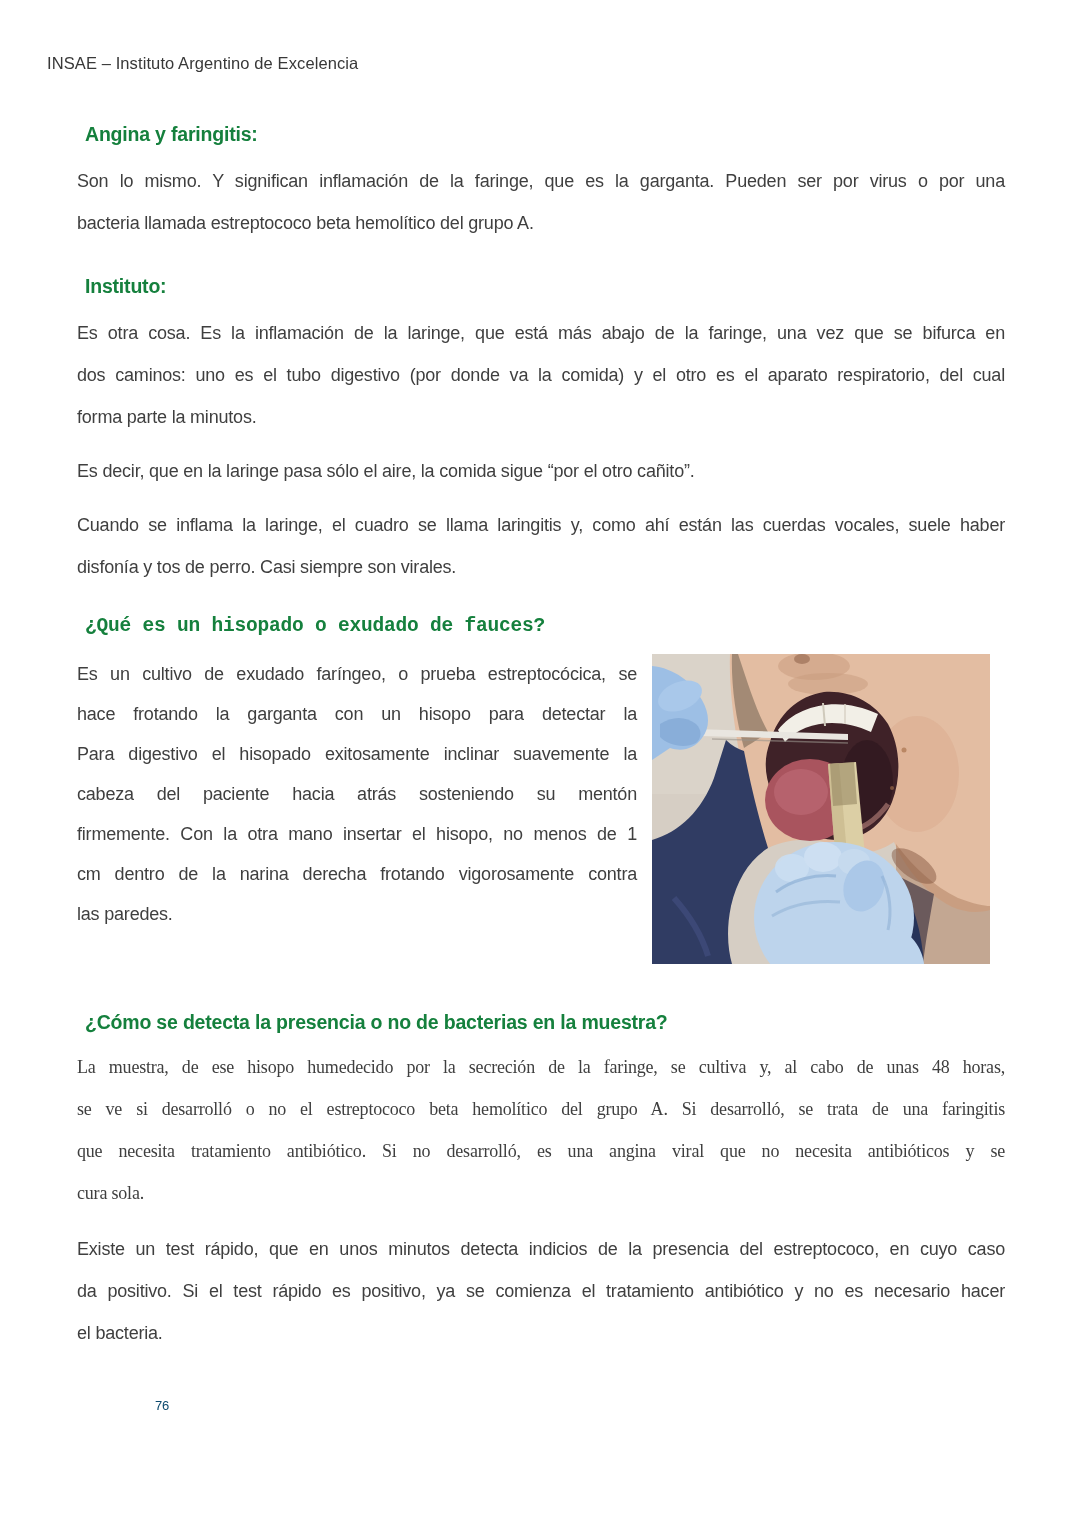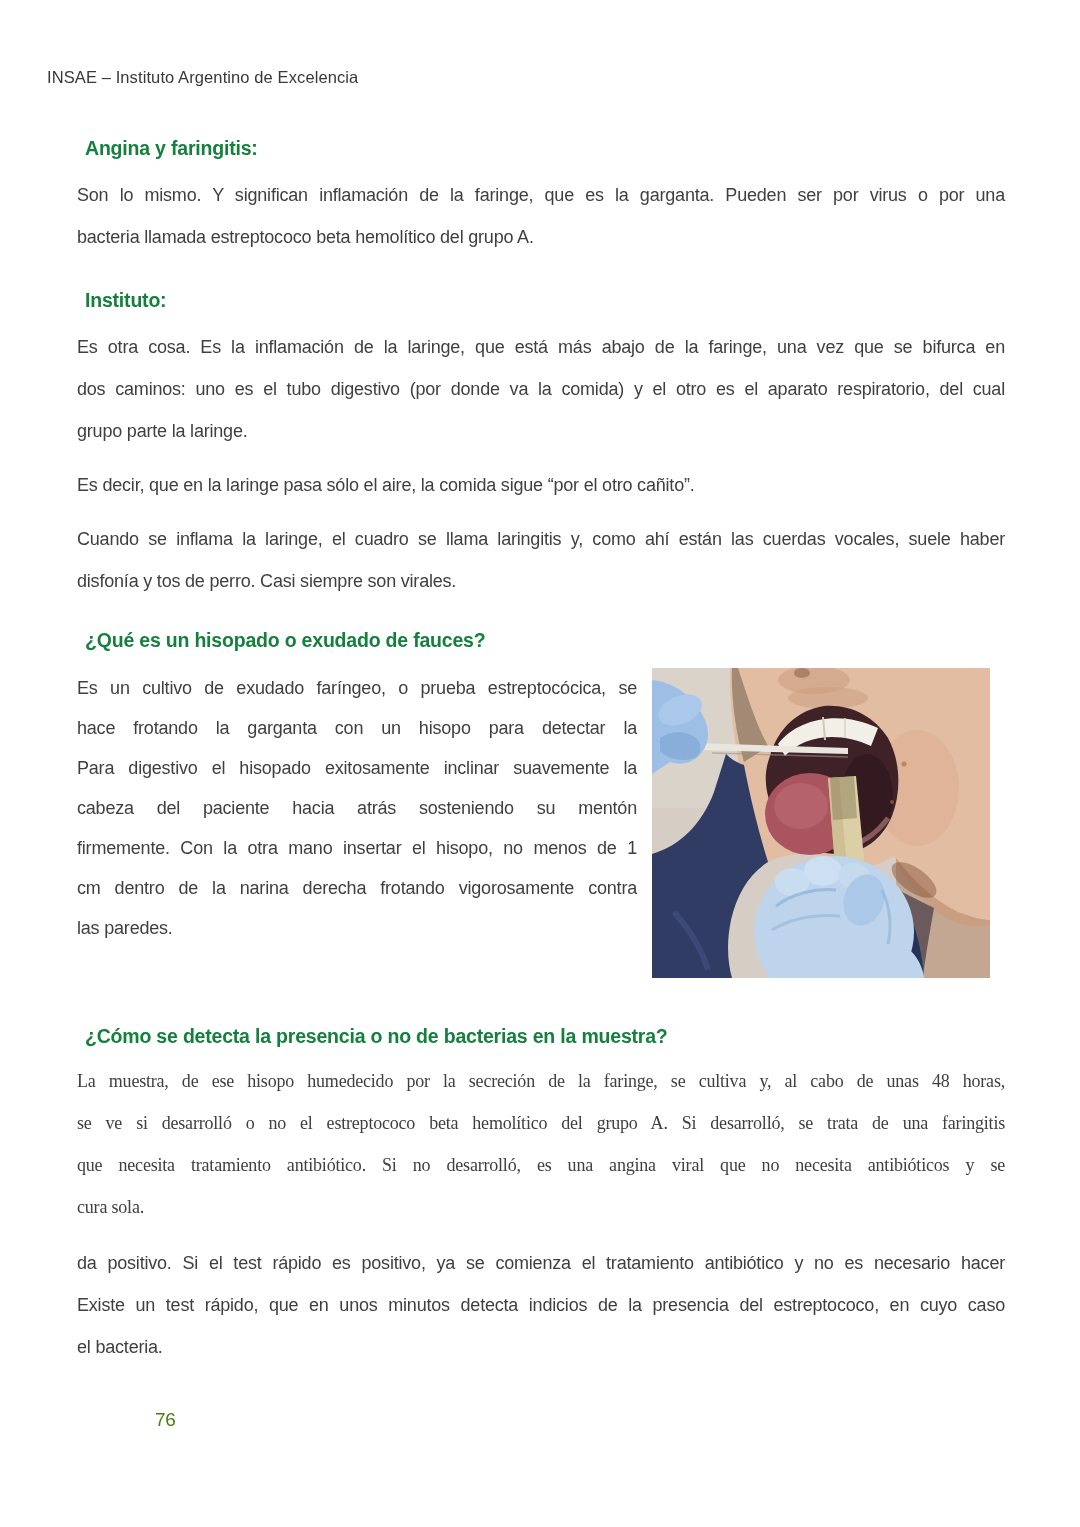--- a/index.html
+++ b/index.html
@@ -4,21 +4,21 @@
 <style>
   html,body { margin:0; padding:0; background:#ffffff; }
   .page {
     position:relative;
     width:1080px; height:1527px;
     background:#ffffff;
     font-family:"Liberation Sans", sans-serif;
     color:#3f3f3f;
     overflow:hidden;
     box-sizing:border-box;
-    padding-top:66px;
+    padding-top:52px;
   }
   .doc-header {
     margin-left:47px;
     font-size:16.5px;
     line-height:22px;
     color:#383838;
     letter-spacing:0.1px;
   }
   .content {
     margin-left:77px;
@@ -35,41 +35,41 @@
     letter-spacing:-0.2px;
   }
   .para { line-height:42px; }
   .line { text-align:justify; text-align-last:justify; }
   .line-last { text-align-last:left; }
 
   .h-angina     { margin-top:46px; }
   .p-angina     { margin-top:12px; }
   .h-laringitis { margin-top:28px; }
   .p-lar        { margin-top:12px; }
-  .h-hisopado   { margin-top:24px; }
+  .h-hisopado   { margin-top:24px;font-family:Liberation Mono, monospace; }
 
   .cols { margin-top:14px; display:flex; }
   .col-text { width:560px; }
   .col-text .para { line-height:40px; }
   .figure {
     width:338px; height:310px;
     margin-left:15px;
     flex:0 0 auto;
   }
   .figure svg { display:block; width:338px; height:310px; }
 
   .h-deteccion { margin-top:44px; }
   .p-det1 { margin-top:10px;font-family:Liberation Serif, serif; }
   .p-det2 { margin-top:14px; }
 
   .page-number {
     margin:40px 0 0 78px;
-    font-size:19px;
+    font-size:13px;
     line-height:24px;
-    color:#4d7c0f;
+    color:#0c4a6e;
   }
 </style>
 </head>
 <body>
 
 <div class="page">
 
   <div class="doc-header">INSAE – Instituto Argentino de Excelencia</div>
 
   <div class="content">
@@ -77,21 +77,21 @@
     <h2 class="h-angina">Angina y faringitis:</h2>
     <div class="para p-angina">
         <div class="line">Son lo mismo. Y significan inflamación de la faringe, que es la garganta. Pueden ser por virus o por una</div>
         <div class="line line-last">bacteria llamada estreptococo beta hemolítico del grupo A.</div>
       </div>
 
     <h2 class="h-laringitis">Instituto:</h2>
     <div class="para p-lar">
         <div class="line">Es otra cosa. Es la inflamación de la laringe, que está más abajo de la faringe, una vez que se bifurca en</div>
         <div class="line">dos caminos: uno es el tubo digestivo (por donde va la comida) y el otro es el aparato respiratorio, del cual</div>
-        <div class="line line-last">grupo parte la laringe.</div>
+        <div class="line line-last">forma parte la minutos.</div>
       </div>
     <div class="para p-lar">
         <div class="line line-last">Es decir, que en la laringe pasa sólo el aire, la comida sigue “por el otro cañito”.</div>
       </div>
     <div class="para p-lar">
         <div class="line">Cuando se inflama la laringe, el cuadro se llama laringitis y, como ahí están las cuerdas vocales, suele haber</div>
         <div class="line line-last">disfonía y tos de perro. Casi siempre son virales.</div>
       </div>
 
     <h2 class="h-hisopado">¿Qué es un hisopado o exudado de fauces?</h2>
@@ -175,21 +175,21 @@
     </div>
 
     <h2 class="h-deteccion">¿Cómo se detecta la presencia o no de bacterias en la muestra?</h2>
     <div class="para p-det1">
         <div class="line">La muestra, de ese hisopo humedecido por la secreción de la faringe, se cultiva y, al cabo de unas 48 horas,</div>
         <div class="line">se ve si desarrolló o no el estreptococo beta hemolítico del grupo A. Si desarrolló, se trata de una faringitis</div>
         <div class="line">que necesita tratamiento antibiótico. Si no desarrolló, es una angina viral que no necesita antibióticos y se</div>
         <div class="line line-last">cura sola.</div>
       </div>
     <div class="para p-det2">
+        <div class="line">Existe un test rápido, que en unos minutos detecta indicios de la presencia del estreptococo, en cuyo caso</div>
         <div class="line">da positivo. Si el test rápido es positivo, ya se comienza el tratamiento antibiótico y no es necesario hacer</div>
-        <div class="line">Existe un test rápido, que en unos minutos detecta indicios de la presencia del estreptococo, en cuyo caso</div>
         <div class="line line-last">el bacteria.</div>
       </div>
 
     <div class="page-number">76</div>
 
   </div>
 </div>
 
 </body></html>

